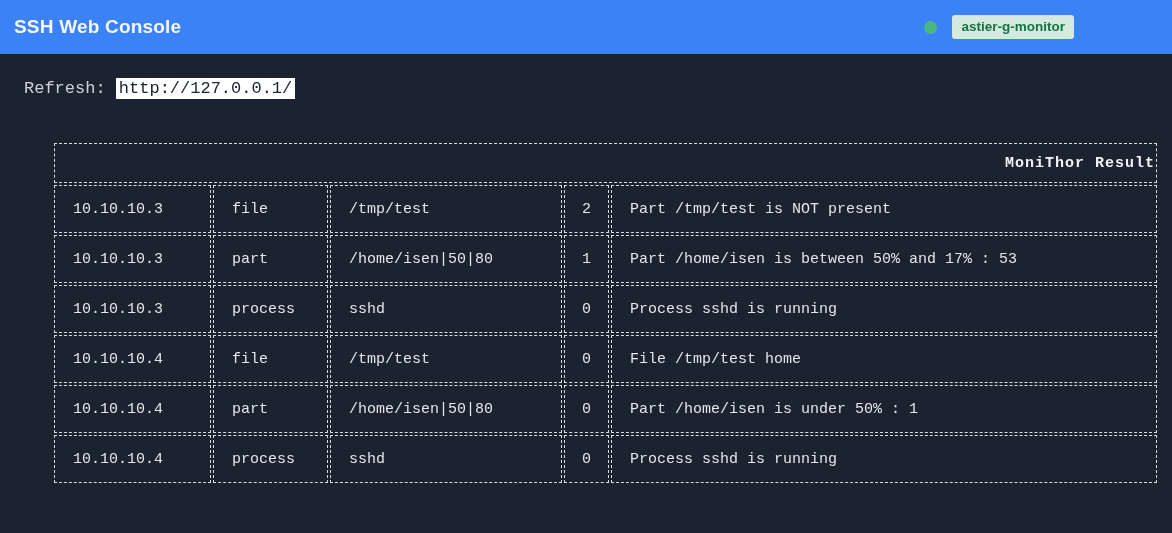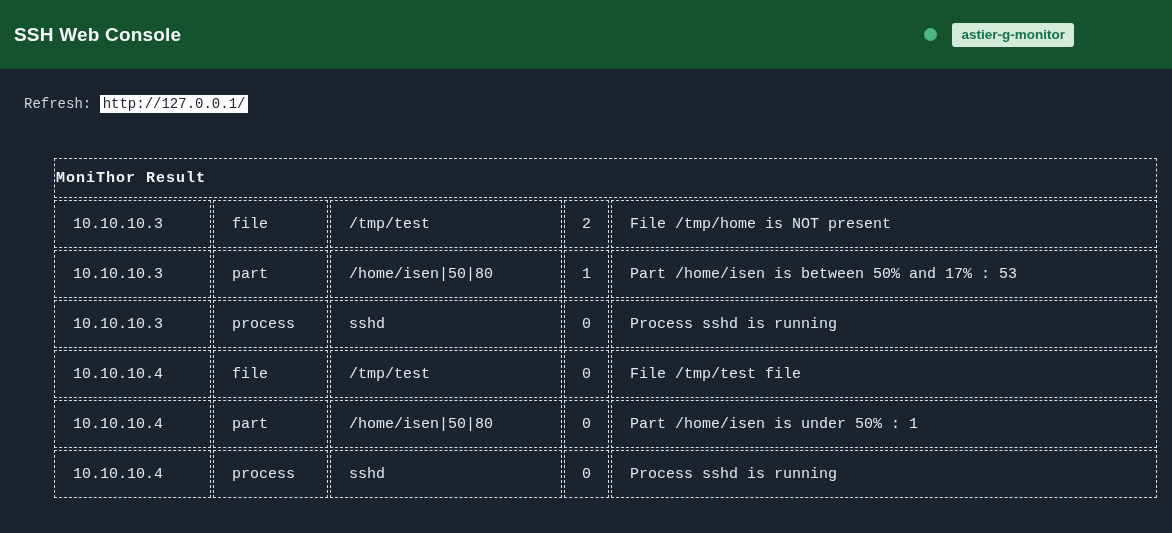--- a/index.html
+++ b/index.html
@@ -5,22 +5,22 @@
   * { box-sizing: border-box; }
   html, body {
     margin: 0; padding: 0;
     width: 1172px; height: 533px;
     background: #1b2330;
     overflow: hidden;
     font-family: "Liberation Mono", "DejaVu Sans Mono", monospace;
   }
   
   .topbar {
-    height: 69px;
-    background: #14532d;
+    height: 54px;
+    background: #3b82f6;
     display: flex;
     align-items: center;
     justify-content: space-between;
     padding: 0 14px;
   }
   .app-title {
     color: #f4f5f7;
     font-family: "Liberation Sans", sans-serif;
     font-size: 19px;
     font-weight: bold;
@@ -43,21 +43,21 @@
     font-family: "Liberation Sans", sans-serif;
     font-size: 13.5px;
     font-weight: bold;
     padding: 4px 9px 5px 9px;
     border-radius: 3px;
   }
   
   .content { padding: 23px 24px 0 24px; }
   .info-line {
     color: #ced3d9;
-    font-size: 14px;
+    font-size: 17px;
     line-height: 24px;
     white-space: pre;
   }
   .refresh-link {
     background: #ffffff;
     color: #1b2330;
     padding: 1px 3px;
     text-decoration: none;
   }
   
@@ -72,21 +72,21 @@
   }
   .result-table th, .result-table td {
     border: 1px dashed #d8dde3;
     background: #1b2330;
     overflow: hidden;
     white-space: nowrap;
   }
   .result-table th {
     height: 40px;
     font-weight: bold;
-    text-align: left;
+    text-align: right;
     color: #f0f2f4;
     letter-spacing: 1px;
   }
   .result-table td {
     height: 48px;
     padding: 0 10px 0 18px;
     vertical-align: middle;
   }
   .result-table td.code-cell {
     text-align: center;
@@ -119,42 +119,42 @@
       <tr>
         <th colspan="5">MoniThor Result</th>
       </tr>
     </thead>
     <tbody>
       <tr>
         <td>10.10.10.3</td>
         <td>file</td>
         <td>/tmp/test</td>
         <td class="code-cell">2</td>
-        <td>File /tmp/home is NOT present</td>
+        <td>Part /tmp/test is NOT present</td>
       </tr>
       <tr>
         <td>10.10.10.3</td>
         <td>part</td>
         <td>/home/isen|50|80</td>
         <td class="code-cell">1</td>
         <td>Part /home/isen is between 50% and 17% : 53</td>
       </tr>
       <tr>
         <td>10.10.10.3</td>
         <td>process</td>
         <td>sshd</td>
         <td class="code-cell">0</td>
         <td>Process sshd is running</td>
       </tr>
       <tr>
         <td>10.10.10.4</td>
         <td>file</td>
         <td>/tmp/test</td>
         <td class="code-cell">0</td>
-        <td>File /tmp/test file</td>
+        <td>File /tmp/test home</td>
       </tr>
       <tr>
         <td>10.10.10.4</td>
         <td>part</td>
         <td>/home/isen|50|80</td>
         <td class="code-cell">0</td>
         <td>Part /home/isen is under 50% : 1</td>
       </tr>
       <tr>
         <td>10.10.10.4</td>

